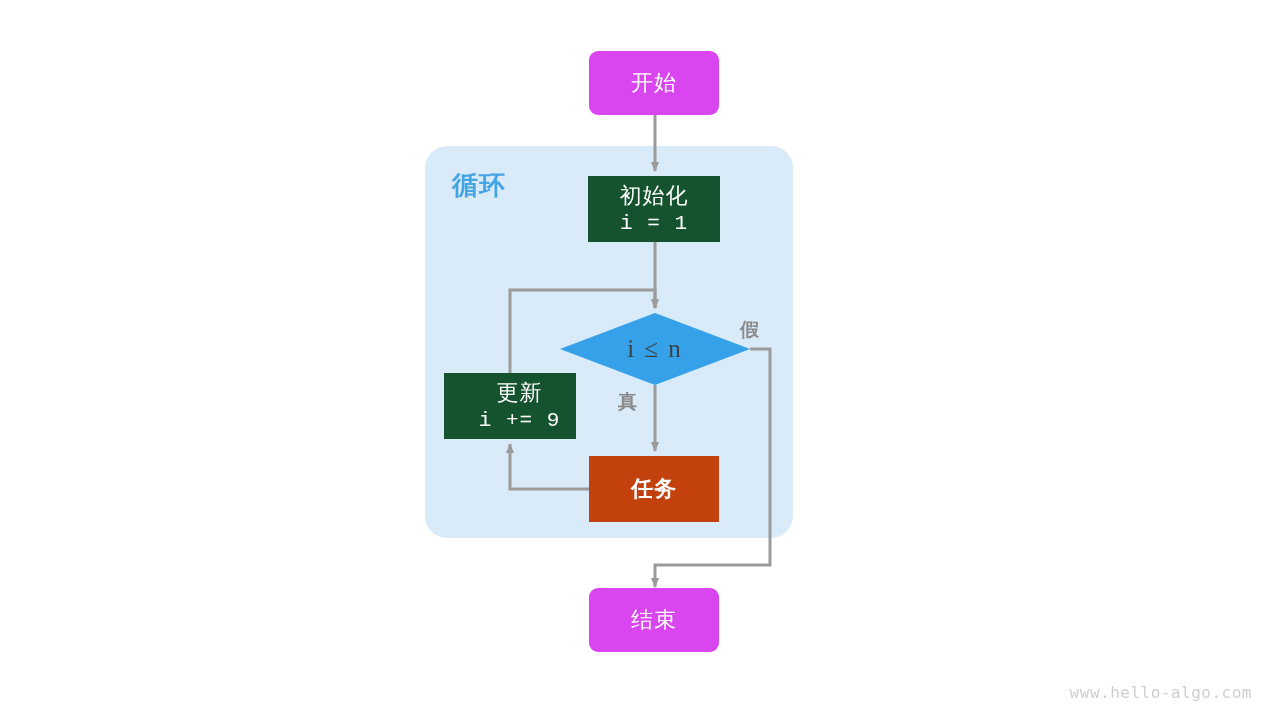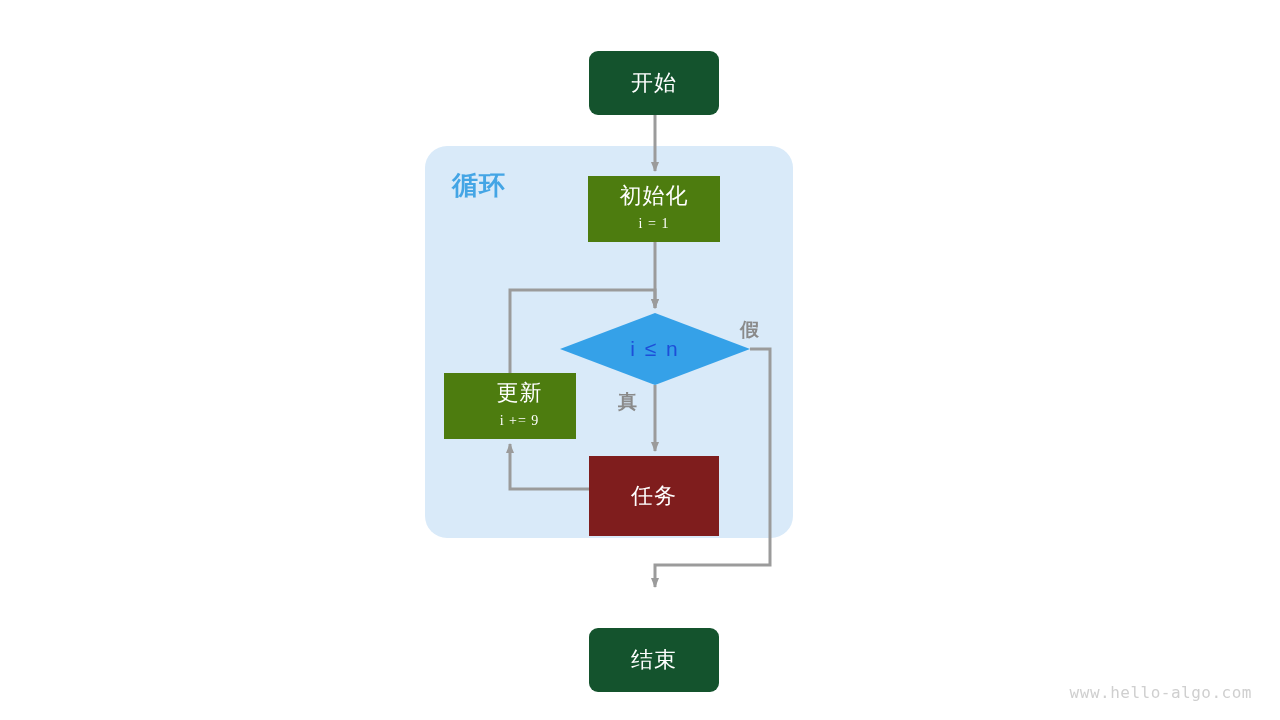--- a/index.html
+++ b/index.html
@@ -57,48 +57,49 @@
     color: #ffffff;
     text-align: center;
     box-sizing: border-box;
   }
   .node .line1 {
     font-size: 22px;
     line-height: 28px;
     letter-spacing: 1px;
   }
   .node .line2 {
-    font-family: Liberation Serif, serif;
-    font-size: 14px;
+    font-family: Liberation Mono, monospace;
+    font-size: 21px;
     line-height: 27px;
     letter-spacing: 1px;
   }
 
   .node-terminal {
     width: 130px;
     height: 64px;
-    background: #14532d;
+    background: #d946ef;
     border-radius: 9px;
   }
   .node-process {
     width: 132px;
     height: 66px;
-    background: #4d7c0f;
+    background: #14532d;
   }
   .node-task {
     width: 130px;
-    height: 80px;
-    background: #7f1d1d;
+    height: 66px;
+    background: #c2410c;
+    font-weight: bold;
   }
 
   #node-start  { left: 589px; top: 51px; }
   #node-init   { left: 588px; top: 176px; }
   #node-update { left: 444px; top: 373px; padding-left: 19px; }
   #node-task   { left: 589px; top: 456px; }
-  #node-end    { left: 589px; top: 628px; }
+  #node-end    { left: 589px; top: 588px; }
 
   
   .node-decision {
     position: absolute;
     left: 560px;
     top: 313px;
     width: 190px;
     height: 72px;
   }
   .node-decision .diamond-shape {
@@ -112,23 +113,23 @@
   }
   .node-decision .diamond-text {
     position: absolute;
     left: 0;
     top: 0;
     width: 190px;
     height: 72px;
     display: flex;
     align-items: center;
     justify-content: center;
-    color: #1d4ed8;
-    font-family: Liberation Sans, sans-serif;
-    font-size: 21px;
+    color: #404040;
+    font-family: Liberation Serif, serif;
+    font-size: 25px;
     letter-spacing: 2px;
   }
 
   
   .branch-label {
     position: absolute;
     font-size: 19px;
     font-weight: bold;
     color: #8a8a8a;
   }

